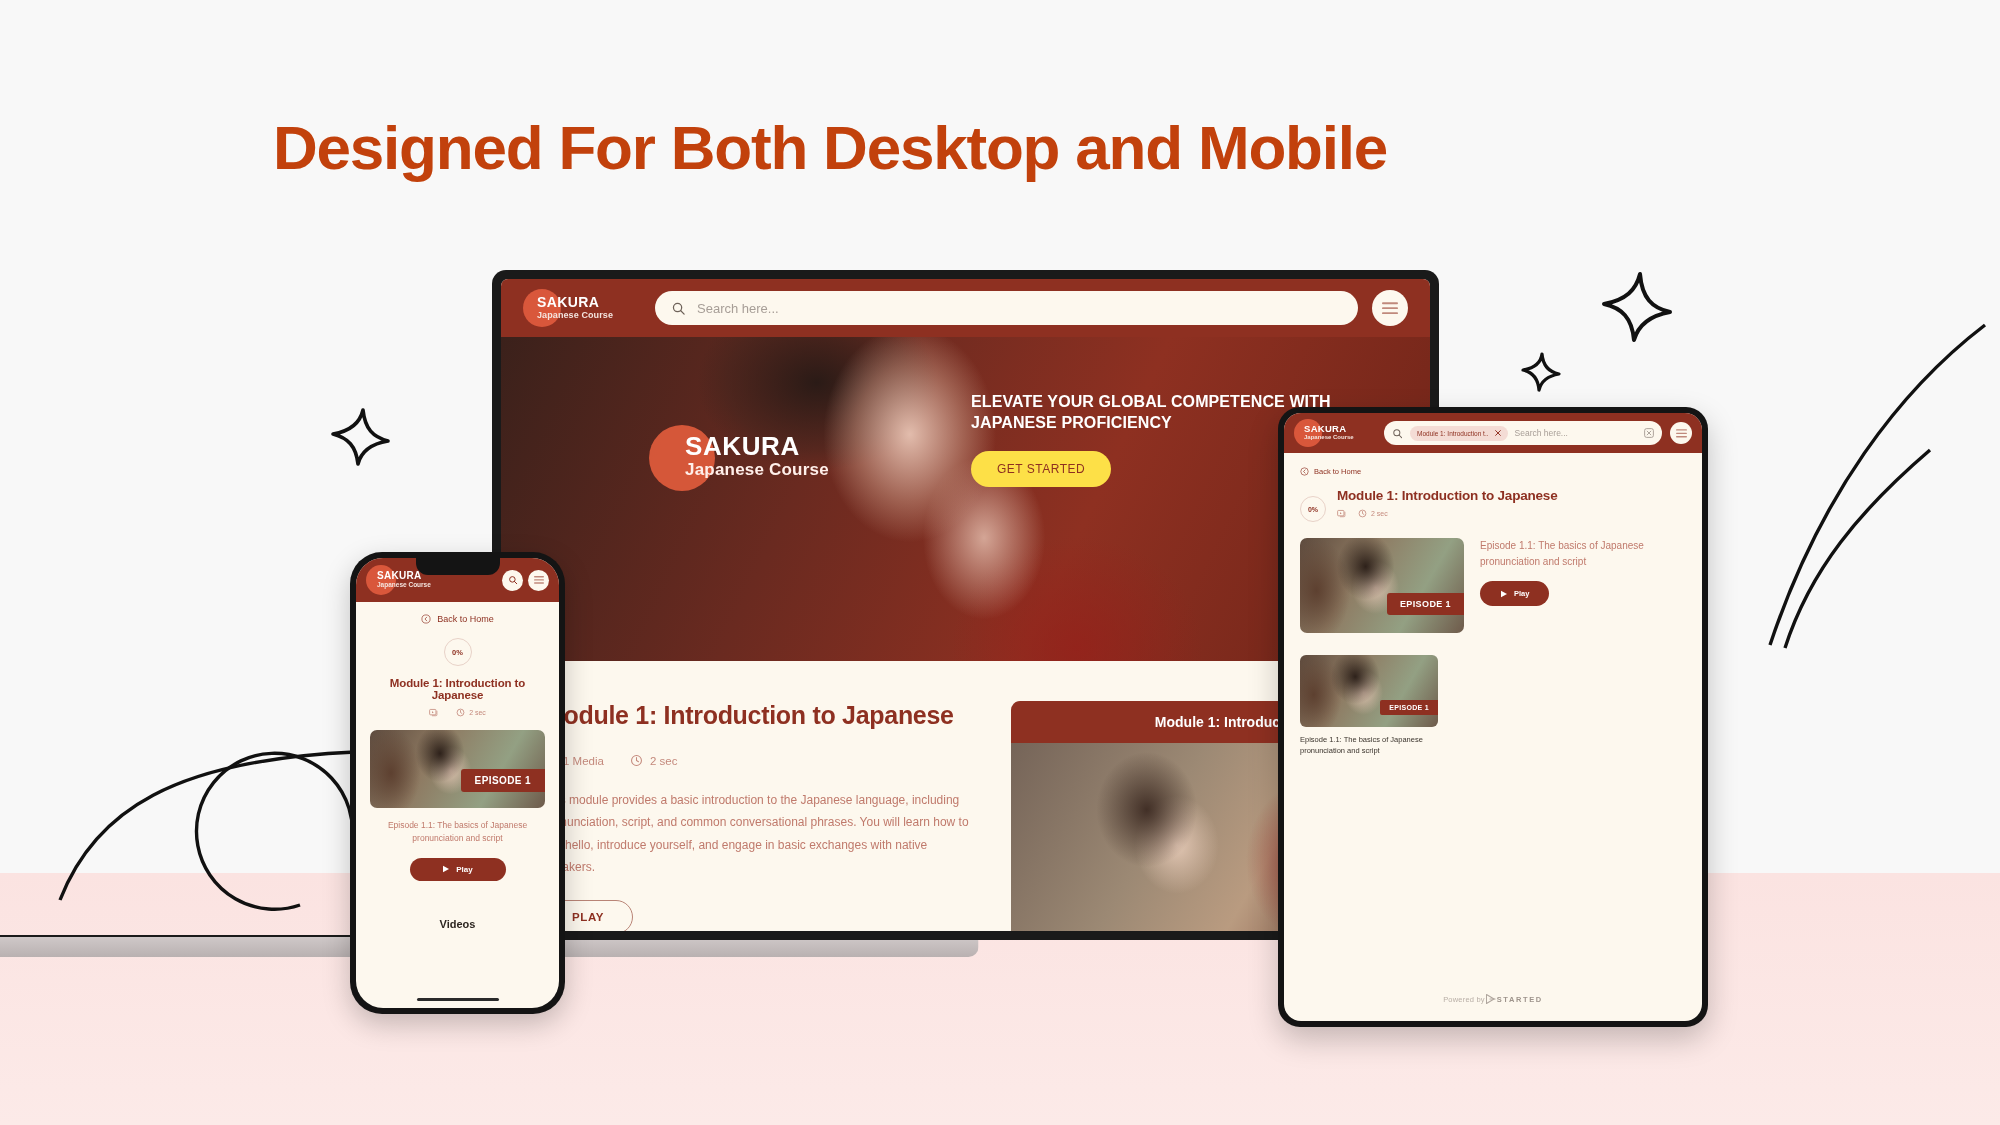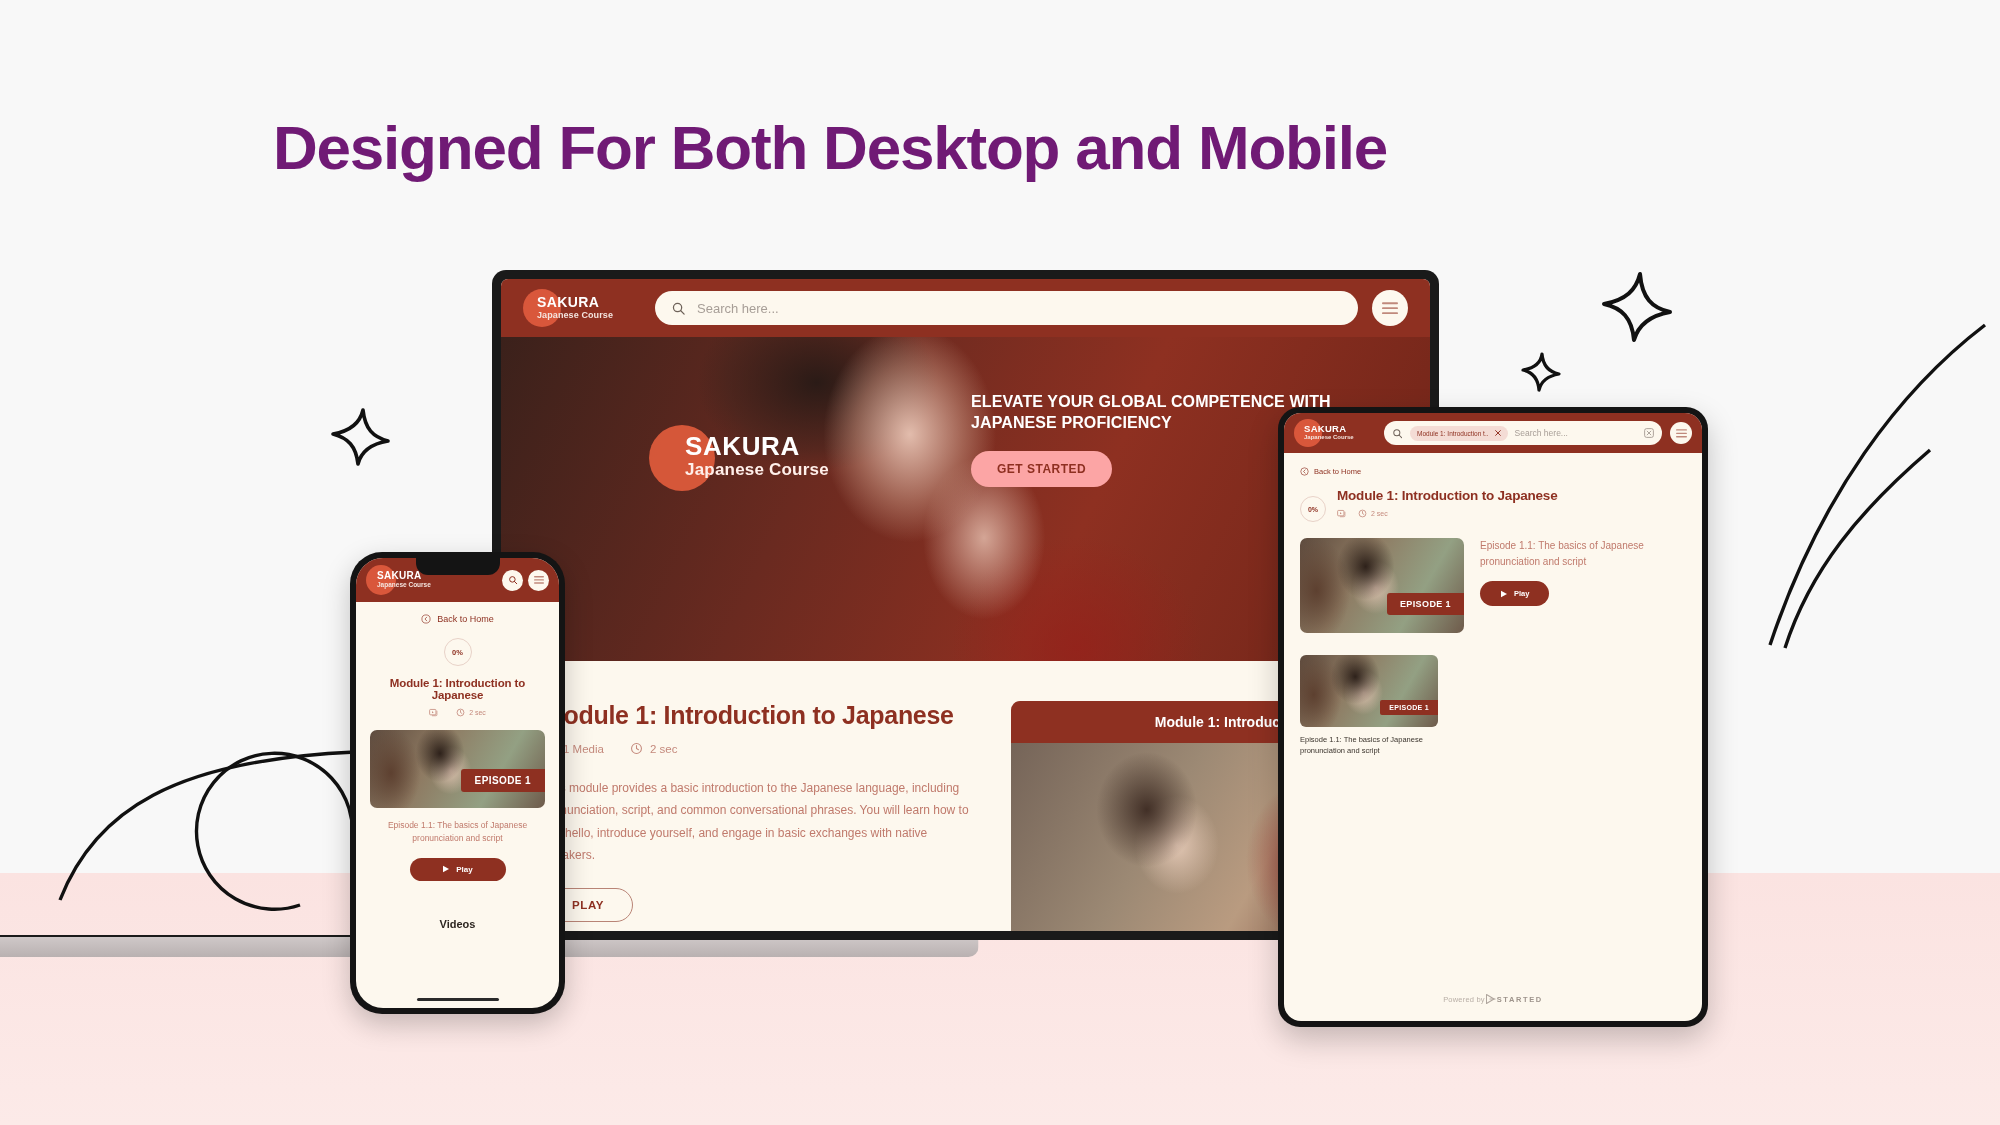--- a/index.html
+++ b/index.html
@@ -15,21 +15,21 @@
   .bg-bottom { position:absolute; left:0; top:873px; width:2000px; height:252px;
                background:linear-gradient(180deg,#FBE3E1 0%,#FCEAE8 100%); }
 
   
   .deco { position:absolute; pointer-events:none; }
   .deco svg { display:block; overflow:visible; }
 
   
   .headline {
     position:absolute; left:0; top:112px; width:1660px; text-align:center;
-    font-size:62px; font-weight:bold; color:#701a75; letter-spacing:-1.2px;
+    font-size:62px; font-weight:bold; color:#c2410c; letter-spacing:-1.2px;
     font-family:"Liberation Sans", sans-serif;
   }
 
   
   .laptop { position:absolute; left:492px; top:270px; width:947px; height:670px; }
   .laptop-screen {
     position:absolute; left:0; top:0; width:947px; height:670px;
     background:#1A1A1A; border-radius:14px; padding:9px;
   }
   .laptop-inner {
@@ -84,30 +84,30 @@
   .hol-circle { position:absolute; left:0; top:-8px; width:66px; height:66px; border-radius:50%;
                 background:#E05B3C; opacity:.92; }
   .hol-text { position:relative; z-index:2; padding-left:36px; }
   .hol-name { color:#FFFFFF; font-size:26px; font-weight:bold; letter-spacing:.6px; line-height:1.05; }
   .hol-sub { color:#FFEFEA; font-size:17px; font-weight:600; letter-spacing:.2px; }
 
   .hero-copy { position:absolute; left:470px; top:54px; width:440px; z-index:3; }
   .hero-h1 { color:#FFFFFF; font-size:16px; font-weight:600; line-height:1.32; letter-spacing:.1px; }
   .hero-p { color:#F2DDD8; font-size:11.5px; line-height:1.78; margin-top:16px; }
   .hero-cta {
-    margin-top:18px; display:inline-block; background:#fca5a5; color:#8E3021;
-    font-size:12px; font-weight:700; letter-spacing:.5px;
+    margin-top:18px; display:inline-block; background:#fde047; color:#8E3021;
+    font-size:12px; font-weight:400; letter-spacing:.5px;
     padding:11px 26px; border-radius:22px;
   }
 
   
   .d-body { display:flex; padding:40px 42px 0 42px; gap:38px; background:#FDF8EE; }
   .d-left { width:430px; }
   .mod-title { color:#8E3021; font-size:25px; font-weight:bold; letter-spacing:-.3px; }
-  .meta-row { display:flex; align-items:center; gap:26px; margin-top:12px; }
+  .meta-row { display:flex; align-items:center; gap:26px; margin-top:24px; }
   .meta { display:flex; align-items:center; gap:7px; color:#C4897C; font-size:11.5px; }
   .mod-desc { color:#C07A6C; font-size:12px; line-height:1.86; margin-top:22px; }
   .play-outline {
     margin-top:22px; display:inline-block; border:1.5px solid #B98476; color:#8E3021;
     font-size:11.5px; font-weight:600; letter-spacing:.6px;
     padding:10px 28px; border-radius:22px; background:transparent;
   }
   .d-right { flex:1; }
   .vid-card { border-radius:9px; overflow:hidden; }
   .vid-head {

